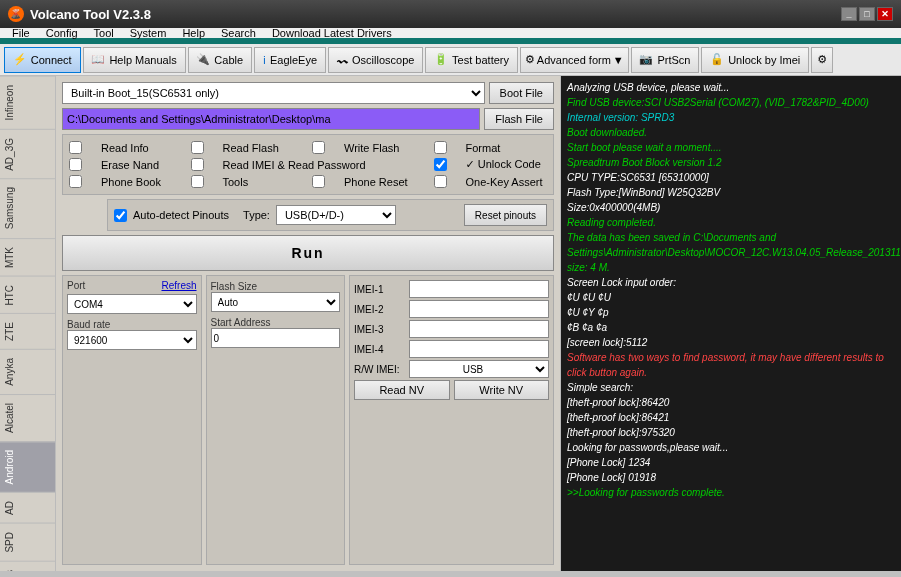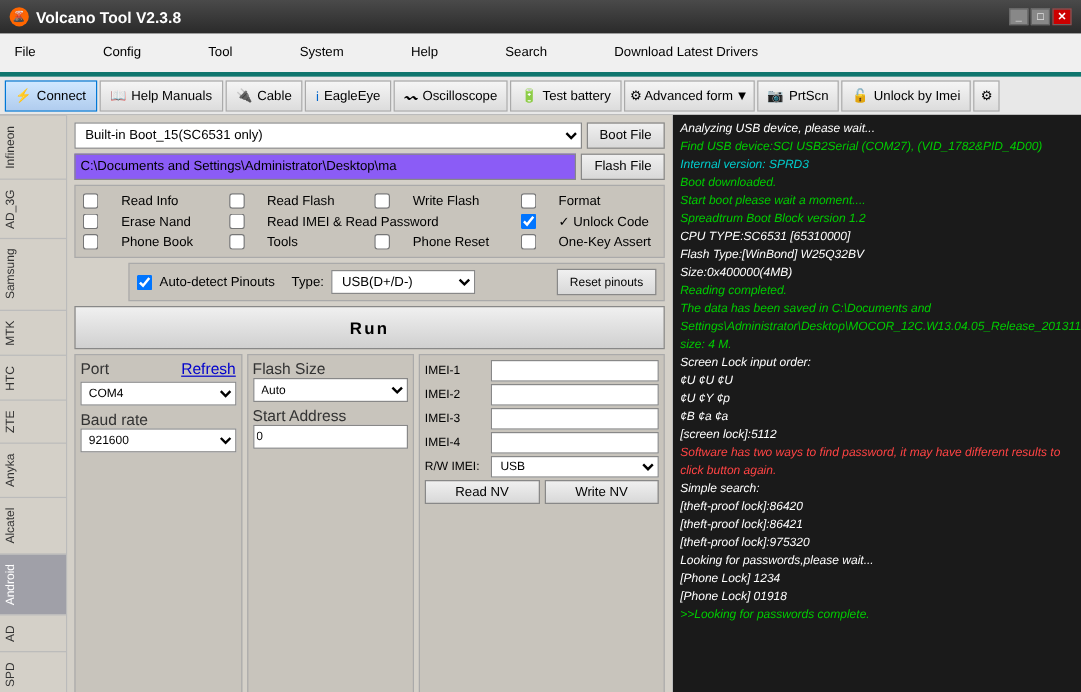--- a/index.html
+++ b/index.html
@@ -45,26 +45,25 @@
       border: 1px solid #666;
       cursor: pointer;
       font-size: 9px;
       display: flex;
       align-items: center;
       justify-content: center;
       color: white;
     }
     .menu-bar {
       background: #f0f0f0;
-      height: 36px;
+      height: 16px;
       display: flex;
       align-items: center;
       padding: 0 4px;
-      border-bottom: 4px solid #0f766e;
-      gap: 40px;
+      border-bottom: 6px solid #0f766e;
     }
     .menu-item {
       padding: 2px 8px;
       cursor: pointer;
       font-size: 11px;
     }
     .toolbar {
       background: #e8e8e8;
       height: 32px;
       display: flex;
@@ -252,21 +251,21 @@
       font-size: 10px;
       padding: 1px 2px;
       width: 100%;
     }
     .section-row {
       display: flex;
       align-items: center;
       gap: 4px;
       margin-bottom: 3px;
     }
-    .field-label { font-size: 13px; color: #333; }
+    .field-label { font-size: 10px; color: #333; }
     .auto-detect-row {
       display: flex;
       align-items: center;
       gap: 6px;
       background: #c8c4bc;
       border: 1px solid #aaa;
       padding: 4px 6px;
       margin-left: 45px;
     }
     .reset-btn {
@@ -476,21 +475,21 @@
         <div class="nv-field">
           <span class="nv-label">IMEI-3</span>
           <input type="text" class="nv-input" style="">
         </div>
         <div class="nv-field">
           <span class="nv-label">IMEI-4</span>
           <input type="text" class="nv-input" style="">
         </div>
         <div class="nv-field">
           <span class="nv-label">R/W IMEI:</span>
-          <select class="nv-input" style="height:18px;">
+          <select class="nv-input" style="height:18px;text-align:center;">
             <option>USB</option>
           </select>
         </div>
         <div class="row" style="margin-top:2px;">
           <button class="btn" style="flex:1;height:20px;">Read NV</button>
           <button class="btn" style="flex:1;height:20px;">Write NV</button>
         </div>
       </div>
     </div>
   </div>

